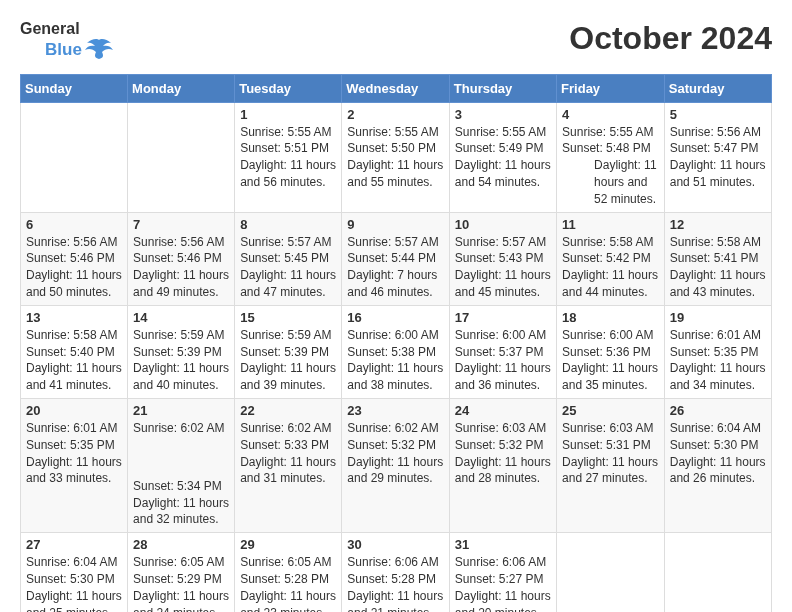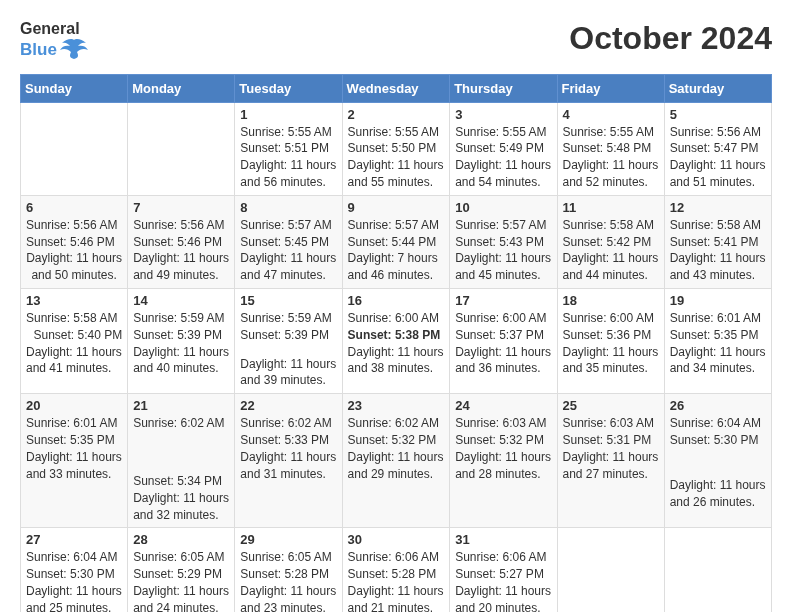--- a/index.html
+++ b/index.html
@@ -77,21 +77,21 @@
     }
   </style>
 </head>
 <body>
 
 <div class="header-area">
   <div class="logo">
     <div style="display:flex;flex-direction:column;align-items:flex-start;">
       <span style="font-size:16px;font-weight:bold;color:#333;line-height:1.1;">General</span>
       <div style="display:flex;align-items:center;gap:0;">
-        <span style="font-size:17px;font-weight:bold;color:#4a90d9;line-height:1.1;">Blue</span>
+        <span style="font-size:17px;font-weight:bold;color:#4a90d9;line-height:1.1;margin-left:25px;">Blue</span>
         <span style="margin-left:3px;">
           <svg width="28" height="22" viewBox="0 0 28 22" fill="none" xmlns="http://www.w3.org/2000/svg">
             <path d="M14 2 C16 0, 22 1, 26 5 C22 4, 20 6, 18 8 C22 7, 26 8, 28 12 C24 10, 20 11, 17 14 C19 18, 18 20, 14 21 C10 20, 9 18, 11 14 C8 11, 4 10, 0 12 C2 8, 6 7, 10 8 C8 6, 6 4, 2 5 C6 1, 12 0, 14 2Z" fill="#4a90d9"></path>
           </svg>
         </span>
       </div>
     </div>
   </div>
   <div class="title-area">
     <div class="month-title">October 2024</div>
@@ -136,39 +136,39 @@
             <span style="display: block;">Sunrise: 5:55 AM</span>
             <span style="display: block;">Sunset: 5:49 PM</span>
             <span style="display: block;">Daylight: 11 hours and 54 minutes.</span>
           </div>
         </td>
         <td>
           <span class="day-number">4</span>
           <div class="day-info">
             <span style="display: block;">Sunrise: 5:55 AM</span>
             <span style="display: block;">Sunset: 5:48 PM</span>
-            <span style="display: block;">Daylight: 11 hours and 52 minutes.</span>
+            <span style="display: block; margin-left: 32px;">Daylight: 11 hours and 52 minutes.</span>
           </div>
         </td>
         <td>
           <span class="day-number">5</span>
           <div class="day-info">
             <span style="display: block;">Sunrise: 5:56 AM</span>
             <span style="display: block;">Sunset: 5:47 PM</span>
             <span style="display: block;">Daylight: 11 hours and 51 minutes.</span>
           </div>
         </td>
       </tr>
       <tr>
         <td>
           <span class="day-number">6</span>
           <div class="day-info">
             <span style="display: block;">Sunrise: 5:56 AM</span>
             <span style="display: block;">Sunset: 5:46 PM</span>
-            <span style="display: block; text-align: center;">Daylight: 11 hours and 50 minutes.</span>
+            <span style="display: block;">Daylight: 11 hours and 50 minutes.</span>
           </div>
         </td>
         <td>
           <span class="day-number">7</span>
           <div class="day-info">
             <span style="display: block;">Sunrise: 5:56 AM</span>
             <span style="display: block;">Sunset: 5:46 PM</span>
             <span style="display: block;">Daylight: 11 hours and 49 minutes.</span>
           </div>
         </td>
@@ -211,45 +211,45 @@
             <span style="display: block;">Sunset: 5:41 PM</span>
             <span style="display: block;">Daylight: 11 hours and 43 minutes.</span>
           </div>
         </td>
       </tr>
       <tr>
         <td>
           <span class="day-number">13</span>
           <div class="day-info">
             <span style="display: block;">Sunrise: 5:58 AM</span>
-            <span style="display: block; text-align: right;">Sunset: 5:40 PM</span>
+            <span style="display: block;">Sunset: 5:40 PM</span>
             <span style="display: block;">Daylight: 11 hours and 41 minutes.</span>
           </div>
         </td>
         <td>
           <span class="day-number">14</span>
           <div class="day-info">
             <span style="display: block;">Sunrise: 5:59 AM</span>
             <span style="display: block;">Sunset: 5:39 PM</span>
             <span style="display: block;">Daylight: 11 hours and 40 minutes.</span>
           </div>
         </td>
         <td>
           <span class="day-number">15</span>
           <div class="day-info">
             <span style="display: block;">Sunrise: 5:59 AM</span>
             <span style="display: block;">Sunset: 5:39 PM</span>
-            <span style="display: block; margin-top: 12px;">Daylight: 11 hours and 39 minutes.</span>
+            <span style="display: block;">Daylight: 11 hours and 39 minutes.</span>
           </div>
         </td>
         <td>
           <span class="day-number">16</span>
           <div class="day-info">
             <span style="display: block;">Sunrise: 6:00 AM</span>
-            <span style="display: block; font-weight: bold;">Sunset: 5:38 PM</span>
+            <span style="display: block;">Sunset: 5:38 PM</span>
             <span style="display: block;">Daylight: 11 hours and 38 minutes.</span>
           </div>
         </td>
         <td>
           <span class="day-number">17</span>
           <div class="day-info">
             <span style="display: block;">Sunrise: 6:00 AM</span>
             <span style="display: block;">Sunset: 5:37 PM</span>
             <span style="display: block;">Daylight: 11 hours and 36 minutes.</span>
           </div>
@@ -318,21 +318,21 @@
             <span style="display: block;">Sunrise: 6:03 AM</span>
             <span style="display: block;">Sunset: 5:31 PM</span>
             <span style="display: block;">Daylight: 11 hours and 27 minutes.</span>
           </div>
         </td>
         <td>
           <span class="day-number">26</span>
           <div class="day-info">
             <span style="display: block;">Sunrise: 6:04 AM</span>
             <span style="display: block;">Sunset: 5:30 PM</span>
-            <span style="display: block; margin-top: 28px;">Daylight: 11 hours and 26 minutes.</span>
+            <span style="display: block;">Daylight: 11 hours and 26 minutes.</span>
           </div>
         </td>
       </tr>
       <tr>
         <td>
           <span class="day-number">27</span>
           <div class="day-info">
             <span style="display: block;">Sunrise: 6:04 AM</span>
             <span style="display: block;">Sunset: 5:30 PM</span>
             <span style="display: block;">Daylight: 11 hours and 25 minutes.</span>

